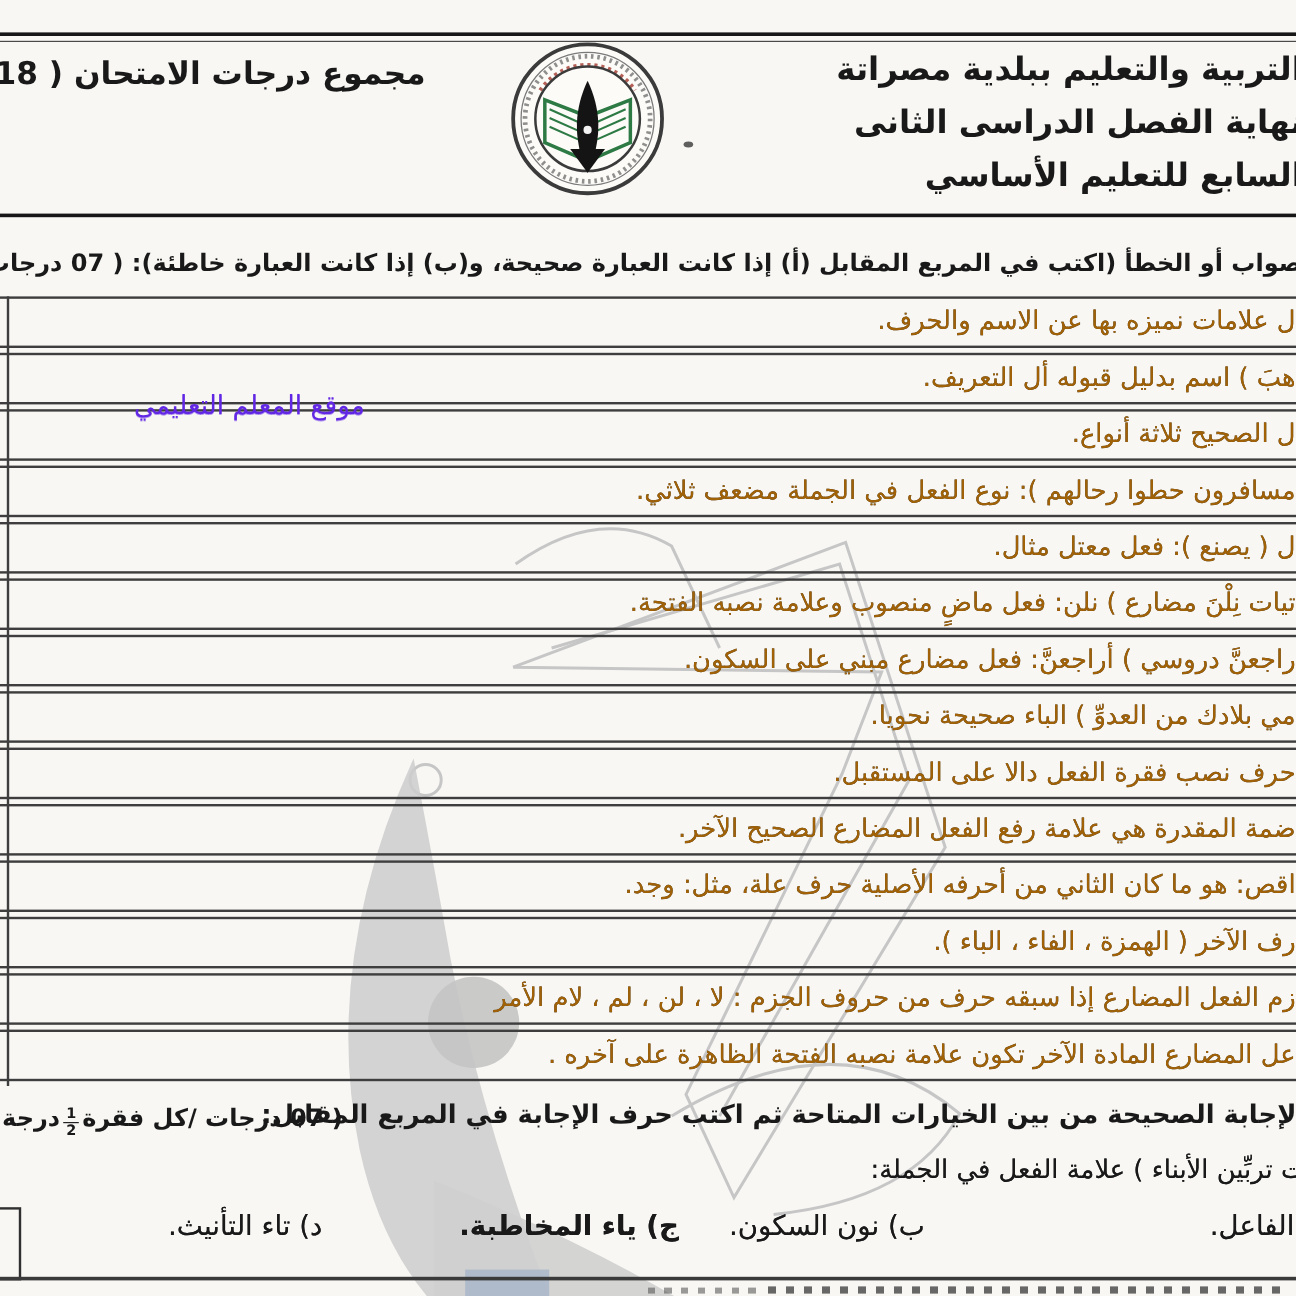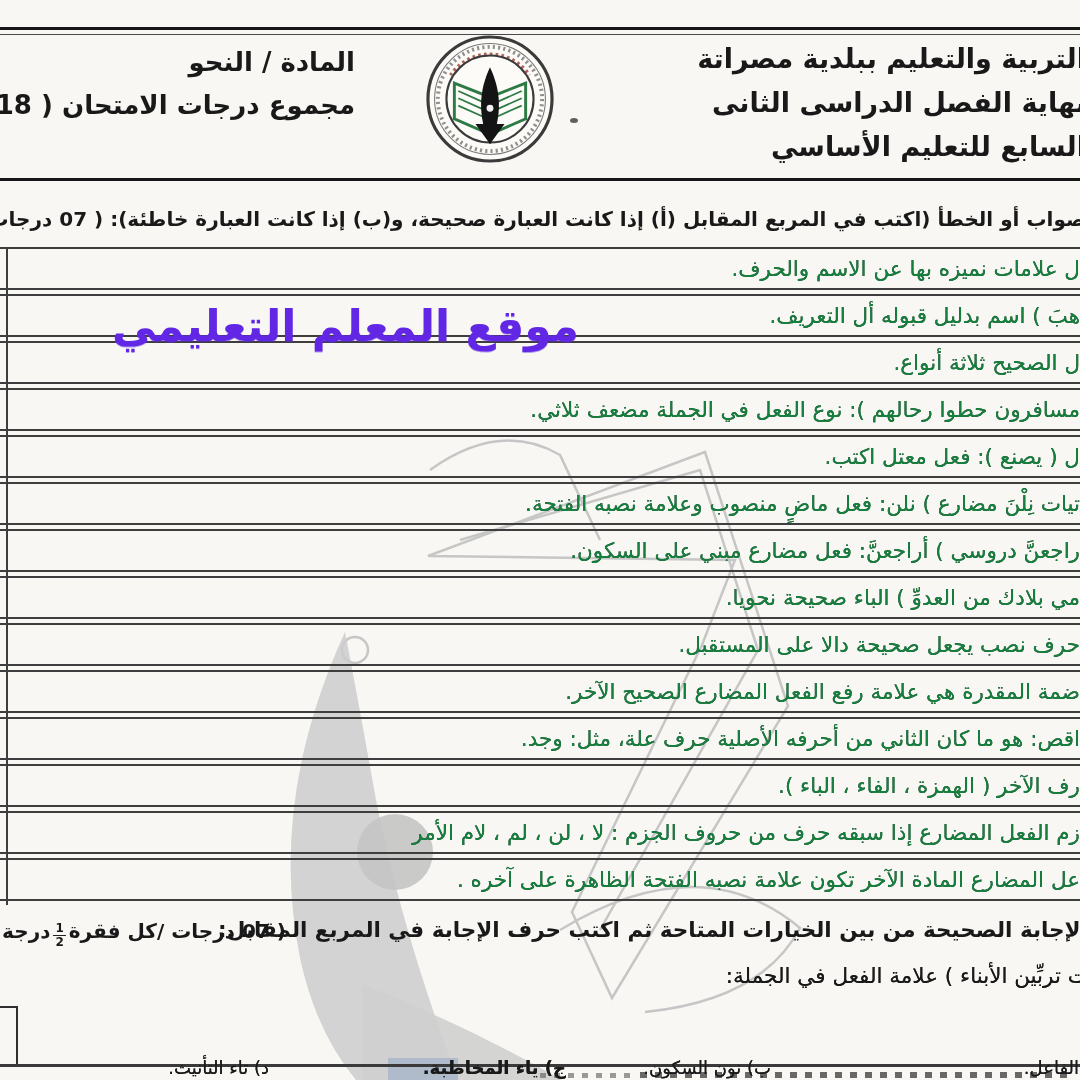--- a/index.html
+++ b/index.html
@@ -44,36 +44,36 @@
   .frac .fn{display:block;border-bottom:1.5px solid #222;padding:0 2px;}
   .frac .fd{display:block;padding:0 2px;}
 
   .rows{top:247px;left:-30px;right:-44px;z-index:2;}
   .row{
     height:39px;margin-bottom:4px;position:relative;
     border-top:2px solid #3e3e3e;border-bottom:2px solid #3e3e3e;
   }
   .row .st{
     position:absolute;right:44px;top:50%;transform:translateY(-54%);
-    white-space:nowrap;font-size:21.5px;color:#15803d;
+    white-space:nowrap;font-size:21.5px;color:#a16207;
     text-shadow:0 0 .4px #333;
   }
   .vline{top:247px;left:6px;width:2px;height:658px;background:#3e3e3e;z-index:3;}
 
   
   .site-mark{
-    top:300px;left:112px;font-size:44px;font-weight:bold;color:#6227e4;
+    top:326px;left:112px;font-size:22px;font-weight:normal;color:#6227e4;
     z-index:6;text-shadow:0 1px 0 rgba(98,39,228,.45);white-space:nowrap;
   }
 
   
   .q2-prompt{top:917px;right:-8px;font-size:21.5px;font-weight:bold;z-index:4;}
   .q2-score{top:919px;left:-14px;font-size:20px;font-weight:bold;z-index:4;}
   .q2-stem{top:963px;right:-8px;font-size:21.5px;z-index:4;text-shadow:0 0 .4px #333;}
-  .opt{top:1009px;font-size:18px;z-index:4;text-shadow:0 0 .4px #333;margin-top:48px;}
+  .opt{top:1009px;font-size:23px;z-index:4;text-shadow:0 0 .4px #333;}
   .opt-a{right:1px;}
   .opt-b{right:309px;}
   .opt-c{right:514px;font-weight:bold;}
   .opt-d{right:811px;}
   .answer-box{
     top:1006px;left:-38px;width:52px;height:57px;
     border:2.5px solid #303030;z-index:3;background:transparent;
   }
   .bottom-line{top:1064px;left:-10px;right:-10px;height:2.5px;background:#3a3a3a;z-index:3;}
   .clip-strip1{
@@ -108,21 +108,20 @@
 <div class="abs header-box"></div>
 <div class="abs header-hairline"></div>
 
 <div class="abs hdr-right rtl">
   <div class="nowrap">التربية والتعليم ببلدية مصراتة</div>
   <div class="nowrap">نهاية الفصل الدراسى الثانى</div>
   <div class="nowrap">السابع للتعليم الأساسي</div>
 </div>
 
 <div class="abs hdr-left rtl">
-  <div>المادة / النحو</div>
   <div>مجموع درجات الامتحان ( 18 )</div>
 </div>
 
 <svg class="abs logo" viewBox="0 0 100 100" aria-hidden="true">
   <circle cx="50" cy="50" r="47" fill="#fcfbf8" stroke="#3b3b3b" stroke-width="2.4"></circle>
   <circle cx="50" cy="50" r="42" fill="none" stroke="#7a7a7a" stroke-width="0.8"></circle>
   <circle cx="50" cy="50" r="39.5" fill="none" stroke="#555" stroke-width="3" stroke-dasharray="1.6 2.4" opacity="0.65"></circle>
   <path d="M20 32 A36 36 0 0 1 80 32" fill="none" stroke="#a33b2e" stroke-width="2.4" stroke-dasharray="2 2.4" opacity="0.8"></path>
   <circle cx="50" cy="50" r="33" fill="none" stroke="#3b3b3b" stroke-width="1.6"></circle>
   <path d="M23 38 L46 47 L46 75 L23 65 Z" fill="none" stroke="#2d7a44" stroke-width="2.2"></path>
@@ -147,33 +146,33 @@
   <div class="row">
       <span class="st rtl">هبَ ) اسم بدليل قبوله أل التعريف.</span>
     </div>
   <div class="row">
       <span class="st rtl">ل الصحيح ثلاثة أنواع.</span>
     </div>
   <div class="row">
       <span class="st rtl">مسافرون حطوا رحالهم ): نوع الفعل في الجملة مضعف ثلاثي.</span>
     </div>
   <div class="row">
-      <span class="st rtl">ل ( يصنع ): فعل معتل اكتب.</span>
+      <span class="st rtl">ل ( يصنع ): فعل معتل مثال.</span>
     </div>
   <div class="row">
       <span class="st rtl">تيات نِلْنَ مضارع ) نلن: فعل ماضٍ منصوب وعلامة نصبه الفتحة.</span>
     </div>
   <div class="row">
       <span class="st rtl">راجعنَّ دروسي ) أراجعنَّ: فعل مضارع مبني على السكون.</span>
     </div>
   <div class="row">
       <span class="st rtl">مي بلادك من العدوِّ ) الباء صحيحة نحويا.</span>
     </div>
   <div class="row">
-      <span class="st rtl">حرف نصب يجعل صحيحة دالا على المستقبل.</span>
+      <span class="st rtl">حرف نصب فقرة الفعل دالا على المستقبل.</span>
     </div>
   <div class="row">
       <span class="st rtl">ضمة المقدرة هي علامة رفع الفعل المضارع الصحيح الآخر.</span>
     </div>
   <div class="row">
       <span class="st rtl">اقص: هو ما كان الثاني من أحرفه الأصلية حرف علة، مثل: وجد.</span>
     </div>
   <div class="row">
       <span class="st rtl">رف الآخر ( الهمزة ، الفاء ، الباء ).</span>
     </div>

